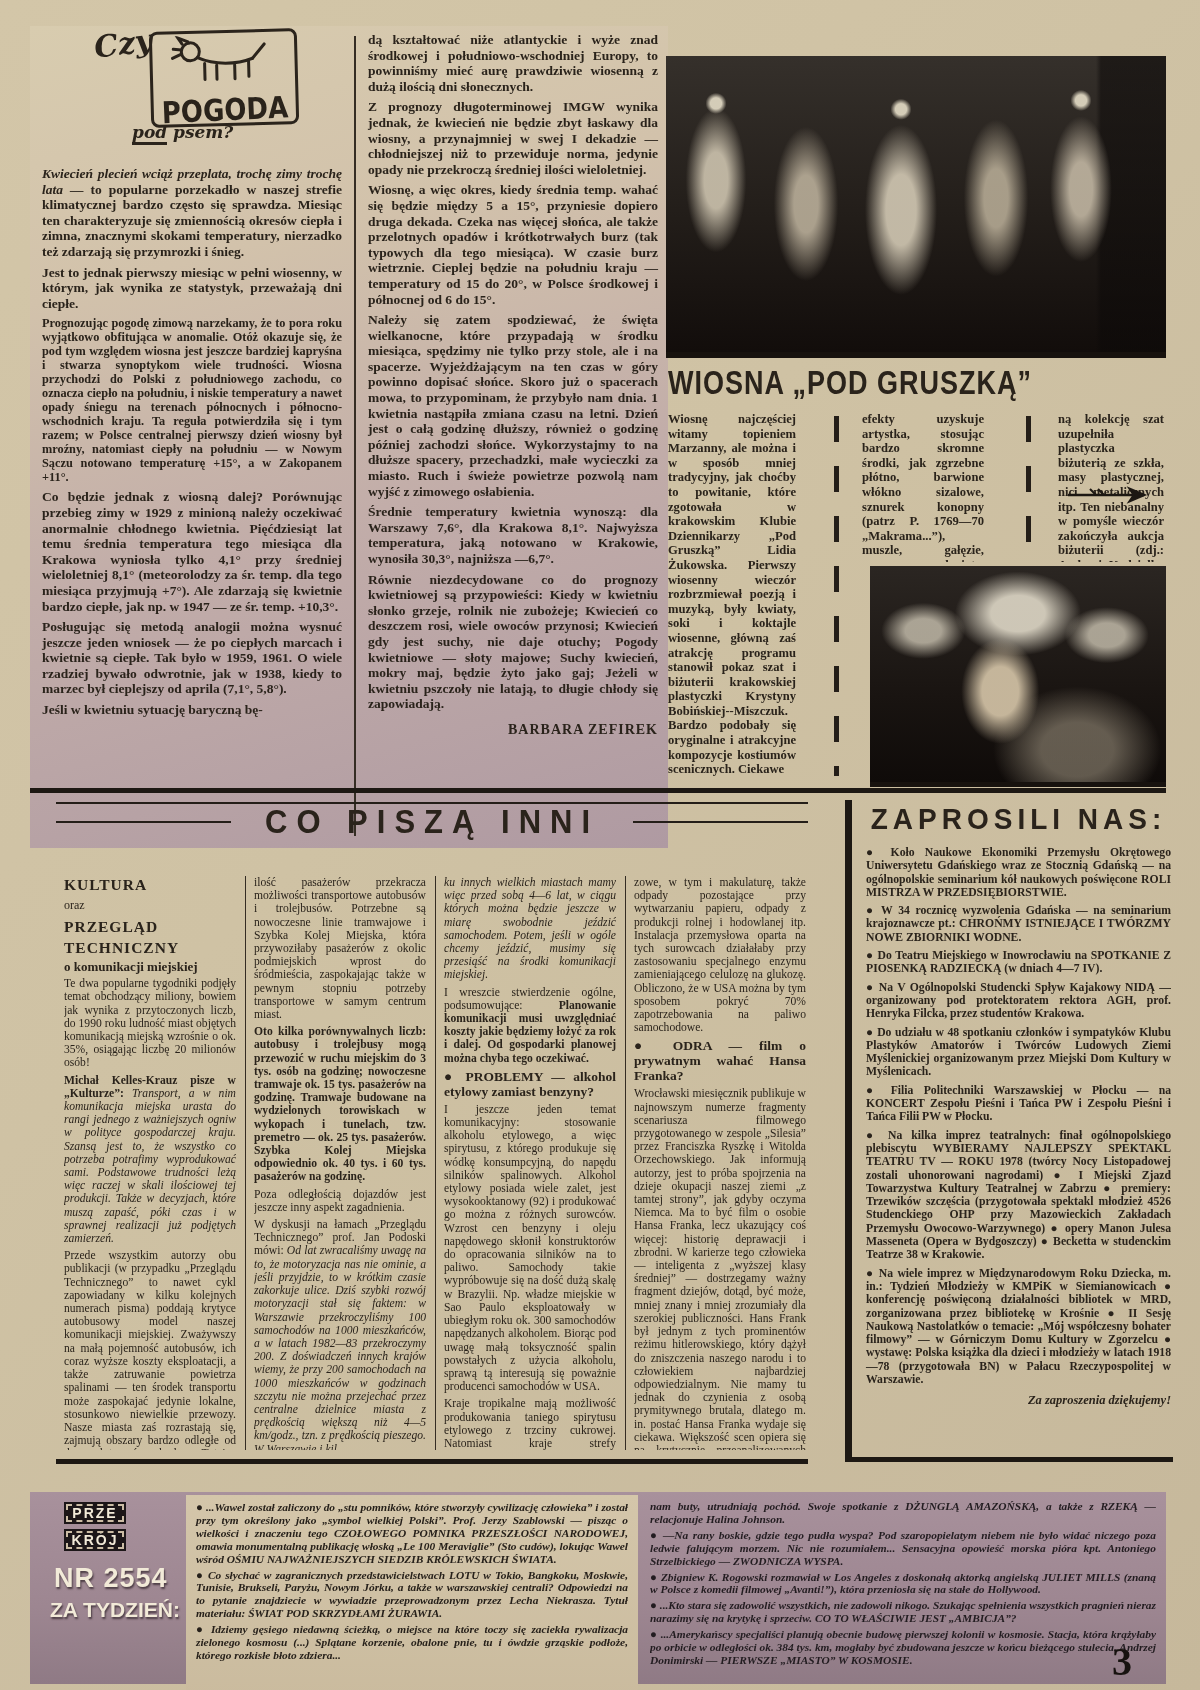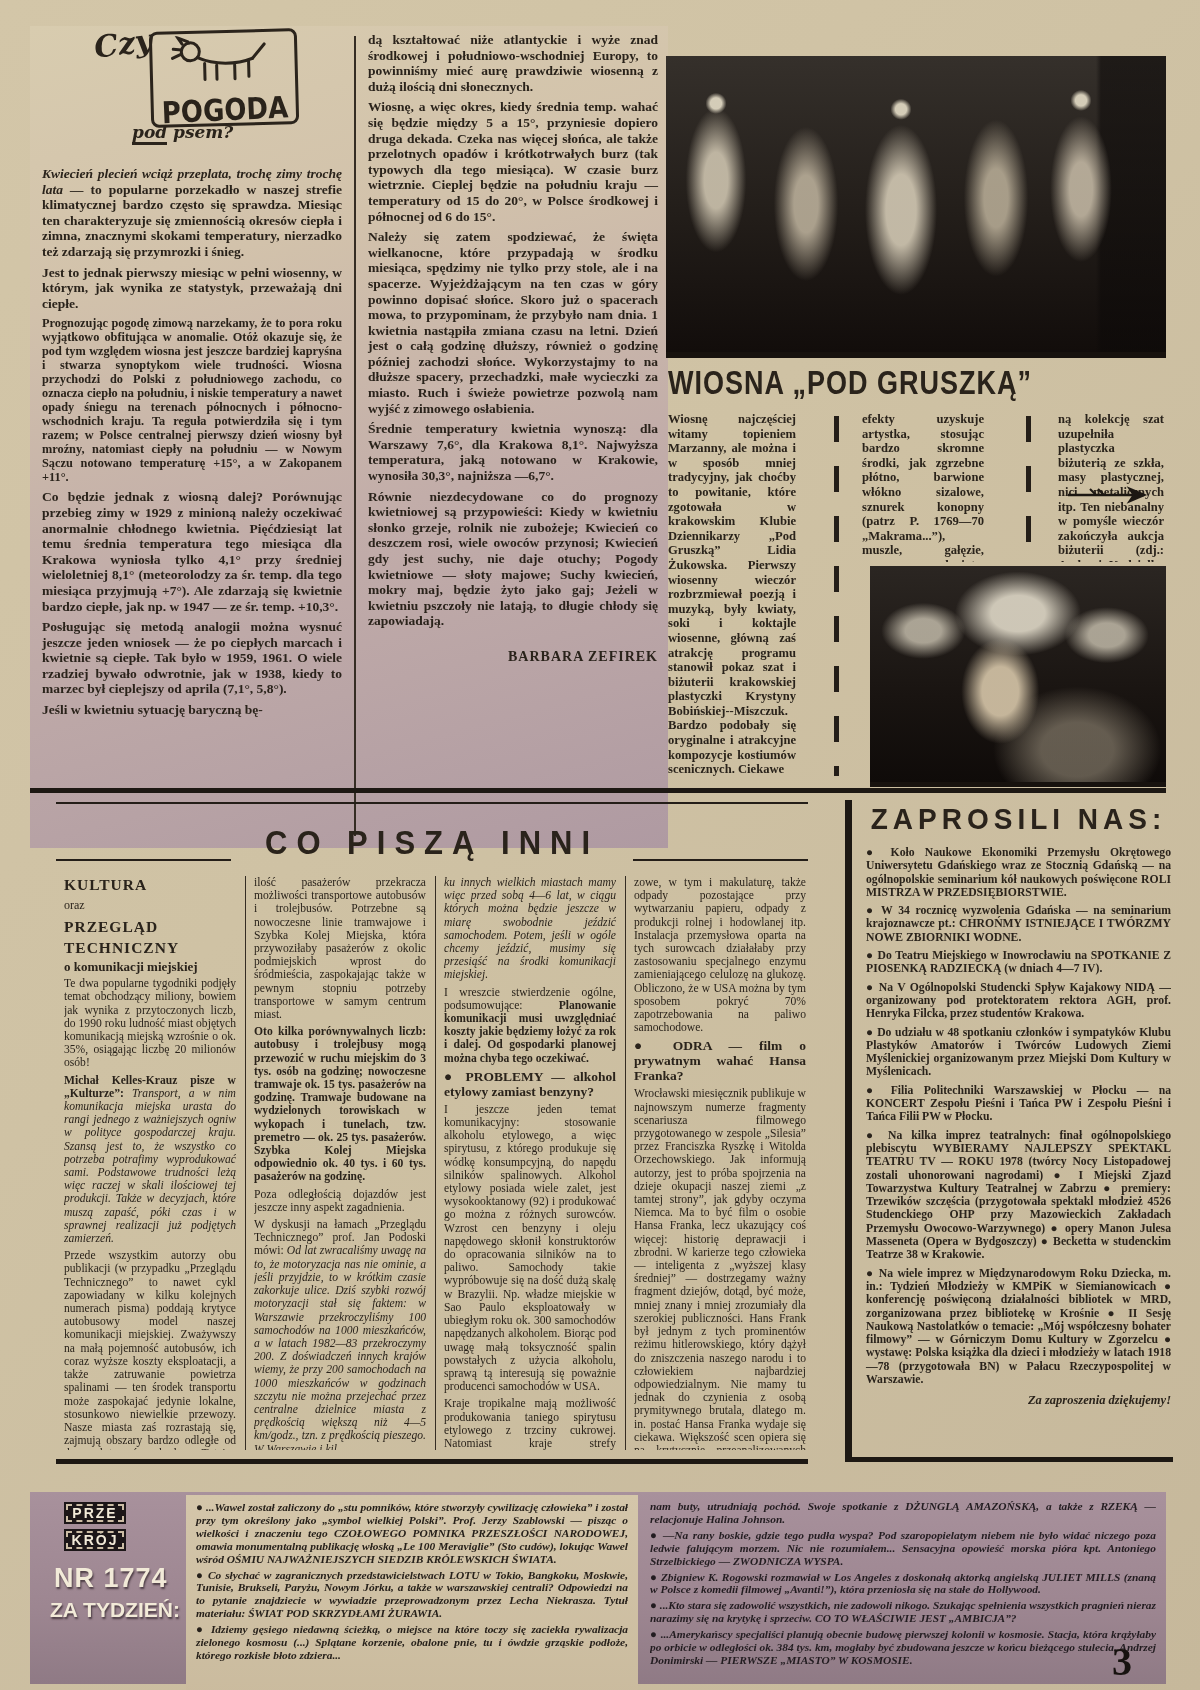--- a/index.html
+++ b/index.html
@@ -17,21 +17,21 @@
     position:absolute;left:30px;top:26px;width:638px;height:822px;
     background:linear-gradient(165deg,#d8ccaf 0%,#d2c2ab 28%,#c2ada9 58%,#af9aa2 100%);
     overflow:hidden;
   }
   .w-left{position:absolute;left:12px;top:4px;width:300px;}
   .w-right{position:absolute;left:338px;top:6px;width:290px;}
   .w-divider{position:absolute;left:324px;top:10px;bottom:12px;width:2px;background:#352d24;}
   .weather p{margin:0 0 5px 0;font-size:13.5px;line-height:15.6px;text-align:justify;font-weight:bold;}
   .weather p.smalltxt{font-size:12.3px;line-height:14px;}
   .lead-italic{font-style:italic;}
-  .w-sig{text-align:right;font-weight:bold;font-size:14px;letter-spacing:1px;margin-top:20px;}
+  .w-sig{text-align:right;font-weight:bold;font-size:14px;letter-spacing:1px;margin-top:10px;}
 
   
   .pogoda-logo{position:relative;height:128px;margin-bottom:8px;}
   .logo-czy{position:absolute;left:52px;top:-4px;font-family:"DejaVu Serif",serif;font-style:italic;font-weight:bold;font-size:30px;transform:rotate(-8deg);}
   .logo-box{position:absolute;left:108px;top:0px;width:142px;height:90px;border:3.5px solid #2b241c;border-radius:8px;transform:rotate(-1.5deg);display:flex;flex-direction:column;align-items:center;justify-content:flex-end;}
   .logo-dog{position:absolute;top:2px;left:12px;}
   .logo-pogoda{font-family:"DejaVu Sans",sans-serif;font-weight:900;font-size:26px;letter-spacing:0px;transform:scaleY(1.15) rotate(-1deg);margin-bottom:-2px;}
   .logo-podpsem{position:absolute;left:90px;top:92px;font-family:"DejaVu Serif",serif;font-style:italic;font-weight:bold;font-size:17px;}
   .logo-podpsem .u{border-bottom:3px solid #2b241c;}
 
@@ -73,21 +73,21 @@
   .dash-sep{position:absolute;width:5px;background:repeating-linear-gradient(180deg,#241e18 0 26px,rgba(0,0,0,0) 26px 50px);}
   .sep1{left:168px;top:56px;height:360px;}
   .sep2{left:360px;top:56px;height:360px;}
   .arrow-doodle{position:absolute;left:400px;top:126px;}
 
   
   .full-rule{position:absolute;left:30px;top:788px;width:1136px;height:5px;background:#1d1813;}
 
   
   .copisza{position:absolute;left:56px;top:802px;width:752px;height:655px;border-top:2px solid #241e18;border-bottom:5px solid #1d1813;}
-  .copisza-head{display:flex;align-items:flex-end;margin-top:21px;gap:16px;}
+  .copisza-head{display:flex;align-items:center;margin-top:0;gap:16px;}
   .copisza-head .hline{flex:1;height:2px;background:#241e18;}
   .copisza-title{font-family:"Liberation Sans",sans-serif;font-weight:bold;font-size:31px;letter-spacing:9px;padding:0 18px;transform:scaleY(1.1);}
   .cp-col{position:absolute;top:72px;width:172px;height:574px;overflow:hidden;font-size:11.6px;line-height:13.2px;}
   .cp-col p{margin:0 0 4px 0;text-align:justify;}
   .cp-c1{left:8px;}  .cp-c2{left:198px;}  .cp-c3{left:388px;}  .cp-c4{left:578px;}
   .cp-vsep{position:absolute;top:72px;height:574px;width:1px;background:#342c23;}
   .vs1{left:189px;} .vs2{left:379px;} .vs3{left:569px;}
   .cp-h{text-align:center;font-weight:bold;font-size:15.5px;line-height:17px;margin:0;letter-spacing:1px;}
   .cp-h.small{font-size:12px;font-weight:normal;letter-spacing:0;}
   .cp-sub{font-weight:bold;font-size:13px;margin:2px 0 5px 0;}
@@ -141,20 +141,21 @@
       <p><span class="lead-italic">Kwiecień plecień wciąż przeplata, trochę zimy trochę lata — </span><span>to popularne porzekadło w naszej strefie klimatycznej bardzo często się sprawdza. Miesiąc ten charakteryzuje się zmiennością okresów ciepła i zimna, znacznymi skokami temperatury, nierzadko też zdarzają się przymrozki i śnieg.</span></p>
       <p>Jest to jednak pierwszy miesiąc w pełni wiosenny, w którym, jak wynika ze statystyk, przeważają dni ciepłe.</p>
       <p class="smalltxt">Prognozując pogodę zimową narzekamy, że to pora roku wyjątkowo obfitująca w anomalie. Otóż okazuje się, że pod tym względem wiosna jest jeszcze bardziej kapryśna i stwarza synoptykom wiele trudności. Wiosna przychodzi do Polski z południowego zachodu, co oznacza ciepło na południu, i niskie temperatury a nawet opady śniegu na terenach północnych i północno-wschodnich kraju. Ta reguła potwierdziła się i tym razem; w Polsce centralnej pierwszy dzień wiosny był mroźny, natomiast ciepły na południu — w Nowym Sączu notowano temperaturę +15°, a w Zakopanem +11°.</p>
       <p>Co będzie jednak z wiosną dalej? Porównując przebieg zimy w 1929 z minioną należy oczekiwać anormalnie chłodnego kwietnia. Pięćdziesiąt lat temu średnia temperatura tego miesiąca dla Krakowa wyniosła tylko 4,1° przy średniej wieloletniej 8,1° (meteorolodzy za śr. temp. dla tego miesiąca przyjmują +7°). Ale zdarzają się kwietnie bardzo ciepłe, jak np. w 1947 — ze śr. temp. +10,3°.</p>
       <p>Posługując się metodą analogii można wysnuć jeszcze jeden wniosek — że po ciepłych marcach i kwietnie są ciepłe. Tak było w 1959, 1961. O wiele rzadziej bywało odwrotnie, jak w 1938, kiedy to marzec był cieplejszy od aprila (7,1°, 5,8°).</p>
       <p>Jeśli w kwietniu sytuację baryczną bę-</p>
     </div>
     <div class="w-divider"></div>
     <div class="w-right">
       <p>dą kształtować niże atlantyckie i wyże znad środkowej i południowo-wschodniej Europy, to powinniśmy mieć aurę prawdziwie wiosenną z dużą ilością dni słonecznych.</p>
+      <p>Z prognozy długoterminowej IMGW wynika jednak, że kwiecień nie będzie zbyt łaskawy dla wiosny, a przynajmniej w swej I dekadzie — chłodniejszej niż to przewiduje norma, jedynie opady nie przekroczą średniej ilości wieloletniej.</p>
       <p>Wiosnę, a więc okres, kiedy średnia temp. wahać się będzie między 5 a 15°, przyniesie dopiero druga dekada. Czeka nas więcej słońca, ale także przelotnych opadów i krótkotrwałych burz (tak typowych dla tego miesiąca). W czasie burz wietrznie. Cieplej będzie na południu kraju — temperatury od 15 do 20°, w Polsce środkowej i północnej od 6 do 15°.</p>
       <p>Należy się zatem spodziewać, że święta wielkanocne, które przypadają w środku miesiąca, spędzimy nie tylko przy stole, ale i na spacerze. Wyjeżdżającym na ten czas w góry powinno dopisać słońce. Skoro już o spacerach mowa, to przypominam, że przybyło nam dnia. 1 kwietnia nastąpiła zmiana czasu na letni. Dzień jest o całą godzinę dłuższy, również o godzinę później zachodzi słońce. Wykorzystajmy to na dłuższe spacery, przechadzki, małe wycieczki za miasto. Ruch i świeże powietrze pozwolą nam wyjść z zimowego osłabienia.</p>
       <p>Średnie temperatury kwietnia wynoszą: dla Warszawy 7,6°, dla Krakowa 8,1°. Najwyższa temperatura, jaką notowano w Krakowie, wynosiła 30,3°, najniższa —6,7°.</p>
       <p>Równie niezdecydowane co do prognozy kwietniowej są przypowieści: Kiedy w kwietniu słonko grzeje, rolnik nie zubożeje; Kwiecień co deszczem rosi, wiele owoców przynosi; Kwiecień gdy jest suchy, nie daje otuchy; Pogody kwietniowe — słoty majowe; Suchy kwiecień, mokry maj, będzie żyto jako gaj; Jeżeli w kwietniu pszczoły nie latają, to długie chłody się zapowiadają.</p>
       <div class="w-sig">BARBARA ZEFIREK</div>
     </div>
   </div>
 
   <div class="top-photo"></div>
 
@@ -228,21 +229,21 @@
       <p>● Na kilka imprez teatralnych: finał ogólnopolskiego plebiscytu WYBIERAMY NAJLEPSZY SPEKTAKL TEATRU TV — ROKU 1978 (twórcy Nocy Listopadowej zostali uhonorowani nagrodami) ● I Miejski Zjazd Towarzystwa Kultury Teatralnej w Zabrzu ● premiery: Trzewików szczęścia (przygotowała spektakl młodzież 4526 Studenckiego OHP przy Mazowieckich Zakładach Przemysłu Owocowo-Warzywnego) ● opery Manon Julesa Masseneta (Opera w Bydgoszczy) ● Becketta w studenckim Teatrze 38 w Krakowie.</p>
       <p>● Na wiele imprez w Międzynarodowym Roku Dziecka, m. in.: Tydzień Młodzieży w KMPiK w Siemianowicach ● konferencję poświęconą działalności bibliotek w MRD, zorganizowana przez bibliotekę w Krośnie ● II Sesję Naukową Nastolatków o temacie: „Mój współczesny bohater filmowy” — w Górniczym Domu Kultury w Zgorzelcu ● wystawę: Polska książka dla dzieci i młodzieży w latach 1918—78 (przygotowała BN) w Pałacu Rzeczypospolitej w Warszawie.</p>
       <p class="zap-closing">Za zaproszenia dziękujemy!</p>
     </div>
   </div>
 
   <div class="bottom">
     <div class="logo-area">
       <div class="pk-box">PRZE</div>
       <div class="pk-box">KRÓJ</div>
-      <div class="pk-nr">NR 1774</div>
+      <div class="pk-nr">NR 2554</div>
       <div class="pk-za">ZA TYDZIEŃ:</div>
     </div>
     <div class="mid-box">
       <p>● ...Wawel został zaliczony do „stu pomników, które stworzyły cywilizację człowieka” i został przy tym określony jako „symbol wielkiej Polski”. Prof. Jerzy Szablowski — pisząc o wielkości i znaczeniu tego CZOŁOWEGO POMNIKA PRZESZŁOŚCI NARODOWEJ, omawia monumentalną publikację włoską „Le 100 Meraviglie” (Sto cudów), lokując Wawel wśród OŚMIU NAJWAŻNIEJSZYCH SIEDZIB KRÓLEWSKICH ŚWIATA.</p>
       <p>● Co słychać w zagranicznych przedstawicielstwach LOTU w Tokio, Bangkoku, Moskwie, Tunisie, Brukseli, Paryżu, Nowym Jórku, a także w warszawskiej centrali? Odpowiedzi na to pytanie znajdziecie w wywiadzie przeprowadzonym przez Lecha Niekrasza. Tytuł materiału: ŚWIAT POD SKRZYDŁAMI ŻURAWIA.</p>
       <p>● Idziemy gęsiego niedawną ścieżką, o miejsce na które toczy się zaciekła rywalizacja zielonego kosmosu (...) Splątane korzenie, obalone pnie, tu i ówdzie grząskie podłoże, którego rozkisłe błoto zdziera...</p>
     </div>
     <div class="right-col">
       <p>nam buty, utrudniają pochód. Swoje spotkanie z DŻUNGLĄ AMAZOŃSKĄ, a także z RZEKĄ — relacjonuje Halina Johnson.</p>
       <p>● —Na rany boskie, gdzie tego pudła wyspa? Pod szaropopielatym niebem nie było widać niczego poza ledwie falującym morzem. Nic nie rozumiałem... Sensacyjna opowieść morska pióra kpt. Antoniego Strzelbickiego — ZWODNICZA WYSPA.</p>

